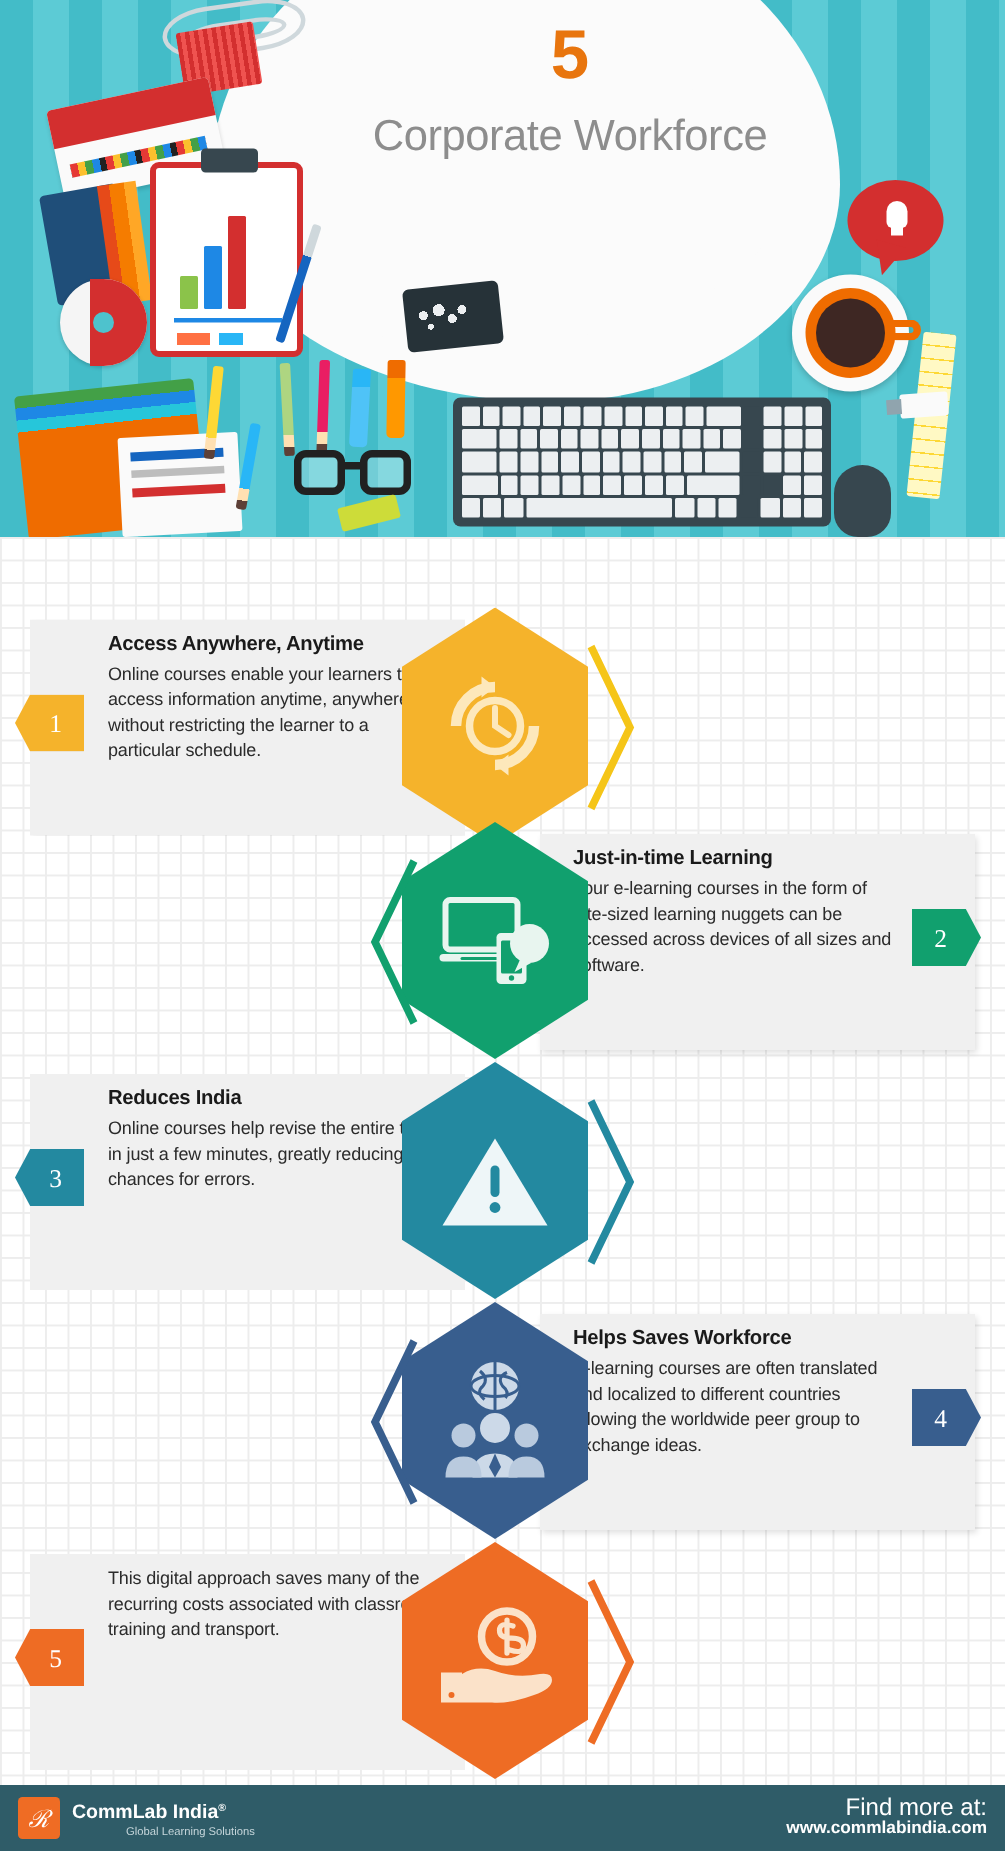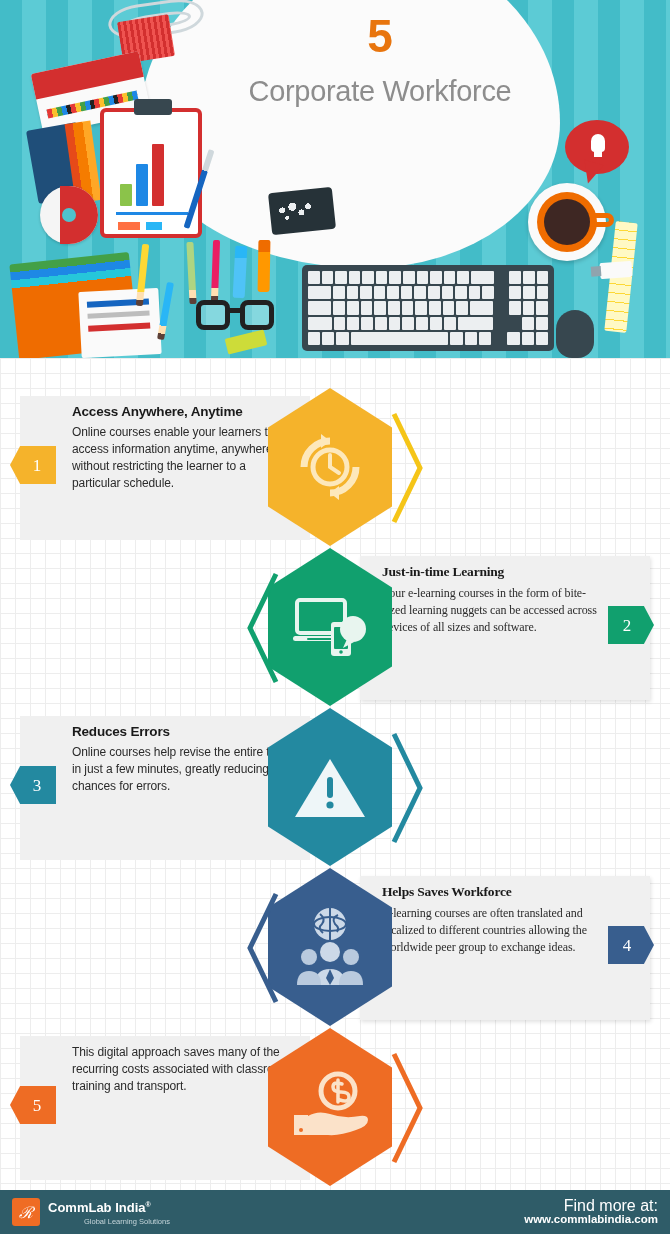--- a/index.html
+++ b/index.html
@@ -260,37 +260,37 @@
     height: 832px;
     background-color: #ffffff;
     background-image:
       linear-gradient(to right, #ededed 1px, transparent 1px),
       linear-gradient(to bottom, #ededed 1px, transparent 1px);
     background-size: 15px 15px;
   }
 
   
   .row { position: absolute; width: 670px; height: 160px; }
-  .row.r1 { top: 30px; }
+  .row.r1 { top: 47px; }
   .row.r2 { top: 190px; }
   .row.r3 { top: 350px; }
   .row.r4 { top: 510px; }
   .row.r5 { top: 670px; }
 
   
   .panel {
     position: absolute;
     top: 8px;
     width: 290px;
     height: 144px;
     background: #f0f0f0;
     box-shadow: 1px 2px 4px rgba(0,0,0,.12);
   }
   .panel.left  { left: 20px;  clip-path: polygon(0 0, 100% 0, 100% 100%, 0 100%, 0 62%, 0 38%); }
-  .panel.right { left: 360px; font-family: Liberation Serif, serif; }
+  .panel.right { left: 360px; }
   .panel-inner { padding: 8px 16px 8px 52px; }
   .panel.right .panel-inner { padding: 8px 52px 8px 22px; }
   .panel-title {
     font-size: 13.5px; font-weight: bold; color: #1a1a1a;
     margin-bottom: 5px; letter-spacing: -0.2px;
   }
   .panel.right .panel-title { text-align: left; }
   .panel-body {
     font-size: 12px; color: #2b2b2b; line-height: 17px; letter-spacing: -0.1px;
   }
@@ -575,21 +575,21 @@
     <div class="chev left">
       <svg width="34" height="116" viewBox="0 0 34 116">
         <polyline points="30,4 4,58 30,112" fill="none" stroke="#11a06e" stroke-width="5"></polyline>
       </svg>
     </div>
   </div>
 
   <div class="row r3">
     <div class="panel left">
       <div class="panel-inner">
-        <div class="panel-title">Reduces Errors</div>
+        <div class="panel-title">Reduces India</div>
         <div class="panel-body">Online courses help revise the entire topic in just a few minutes, greatly reducing the chances for errors.</div>
       </div>
     </div>
     <div class="badge left" style="background:#2389a0">
       <span>3</span>
     </div>
     <div class="hex" style="background:#2389a0">
       <svg width="76" height="68" viewBox="0 0 76 68">
         <path d="M38 6 L73 64 L3 64 Z" fill="#eef6f8"></path>
         <rect x="35" y="24" width="6" height="21" rx="3" fill="#2389a0"></rect>

